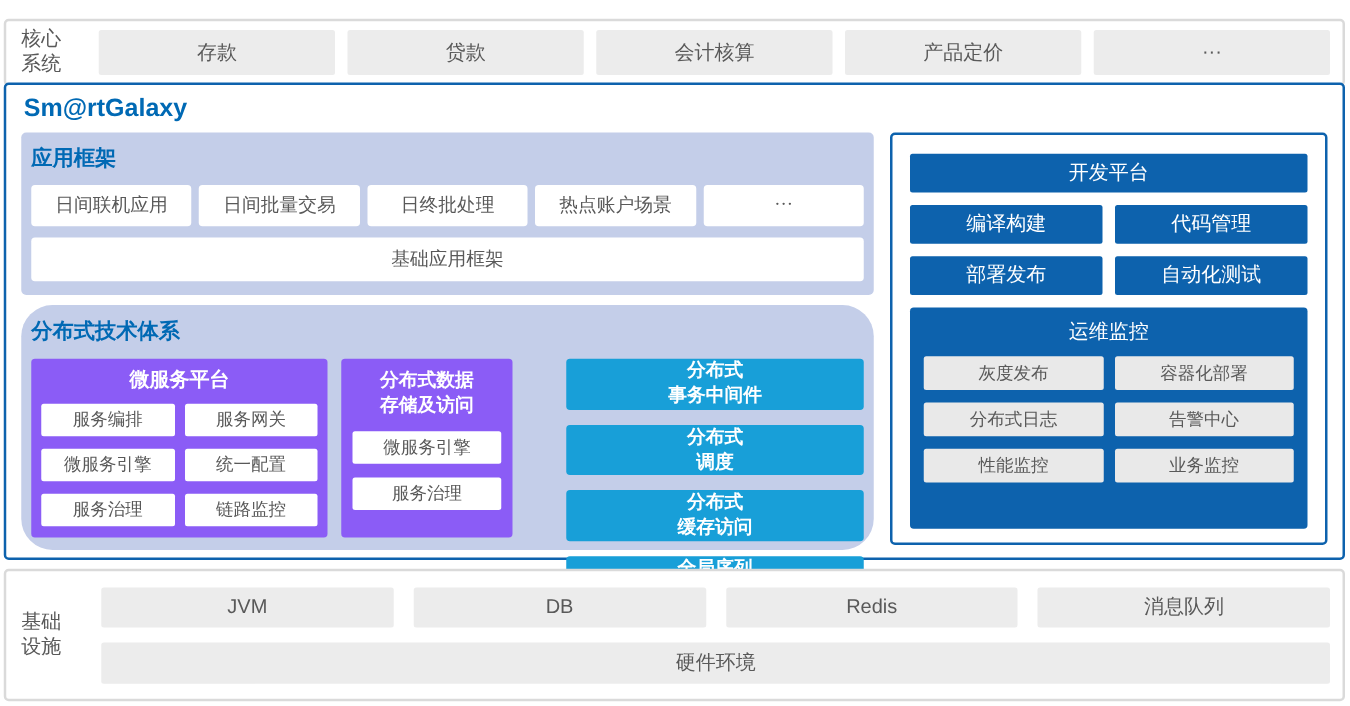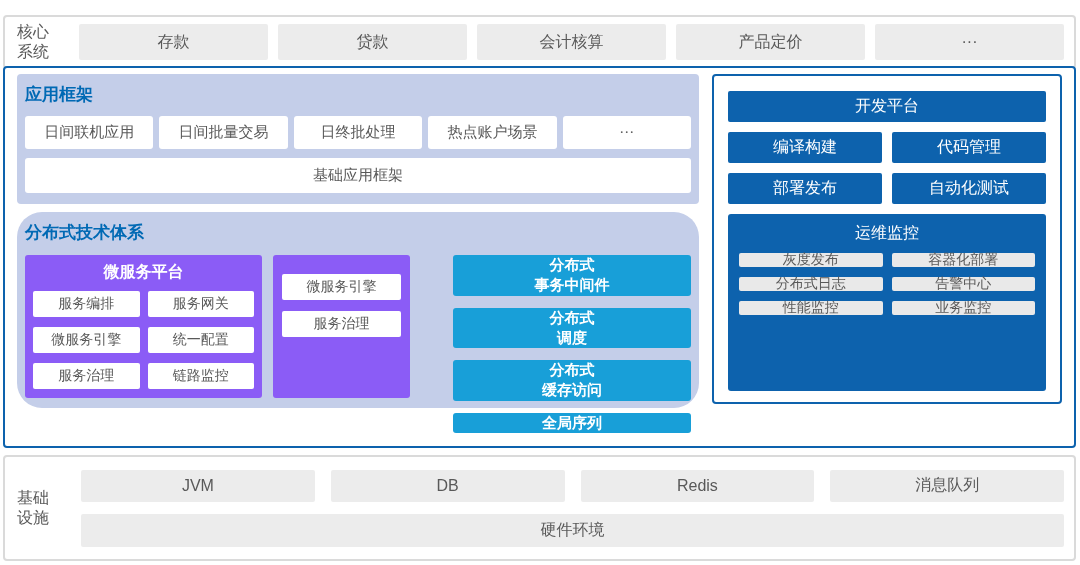--- a/index.html
+++ b/index.html
@@ -82,21 +82,21 @@
   .blue-box {
     height:31px; background:#0d62ad; border-radius:2px; color:#fff;
     font-size:16px; display:flex; align-items:center; justify-content:center;
   }
   .blue-box.platform { margin-top:8px; }
   .tools-grid { display:grid; grid-template-columns:1fr 1fr; gap:10px; margin-top:10px; }
   .monitor { margin-top:10px; flex:1; background:#0d62ad; border-radius:3px; padding:9px 11px 11px; }
   .monitor-title { text-align:center; color:#fff; font-size:16px; }
   .monitor-grid { display:grid; grid-template-columns:1fr 1fr; gap:10px 9px; margin-top:9px; }
   .gray-sm {
-    height:14px; background:#e9e9e9; border-radius:2px; color:#595959;
+    height:27px; background:#e9e9e9; border-radius:2px; color:#595959;
     font-size:14px; display:flex; align-items:center; justify-content:center;
   }
 </style>
 </head>
 <body>
 
 <div class="stage">
 
   <div class="band" id="core-band">
     <div class="band-label">核心
@@ -104,20 +104,21 @@
     <div class="band-row">
       <div class="gray-box">存款</div>
       <div class="gray-box">贷款</div>
       <div class="gray-box">会计核算</div>
       <div class="gray-box">产品定价</div>
       <div class="gray-box">···</div>
     </div>
   </div>
 
   <div class="galaxy">
+    <div class="galaxy-title">Sm@rtGalaxy</div>
     <div class="galaxy-body">
 
       <div class="left-col">
 
         <div class="panel">
           <div class="panel-title">应用框架</div>
           <div class="app-row">
             <div class="white-box">日间联机应用</div>
             <div class="white-box">日间批量交易</div>
             <div class="white-box">日终批处理</div>
@@ -137,20 +138,22 @@
                 <div class="white-sm">服务编排</div>
                 <div class="white-sm">服务网关</div>
                 <div class="white-sm">微服务引擎</div>
                 <div class="white-sm">统一配置</div>
                 <div class="white-sm">服务治理</div>
                 <div class="white-sm">链路监控</div>
               </div>
             </div>
 
             <div class="cyan-panel storage">
+              <div class="cyan-title two-line">分布式数据
+存储及访问</div>
               <div class="white-sm">微服务引擎</div>
               <div class="white-sm">服务治理</div>
             </div>
 
             <div class="cells-grid">
               <div class="cyan-cell">分布式
 事务中间件</div>
               <div class="cyan-cell">分布式
 调度</div>
               <div class="cyan-cell">分布式

